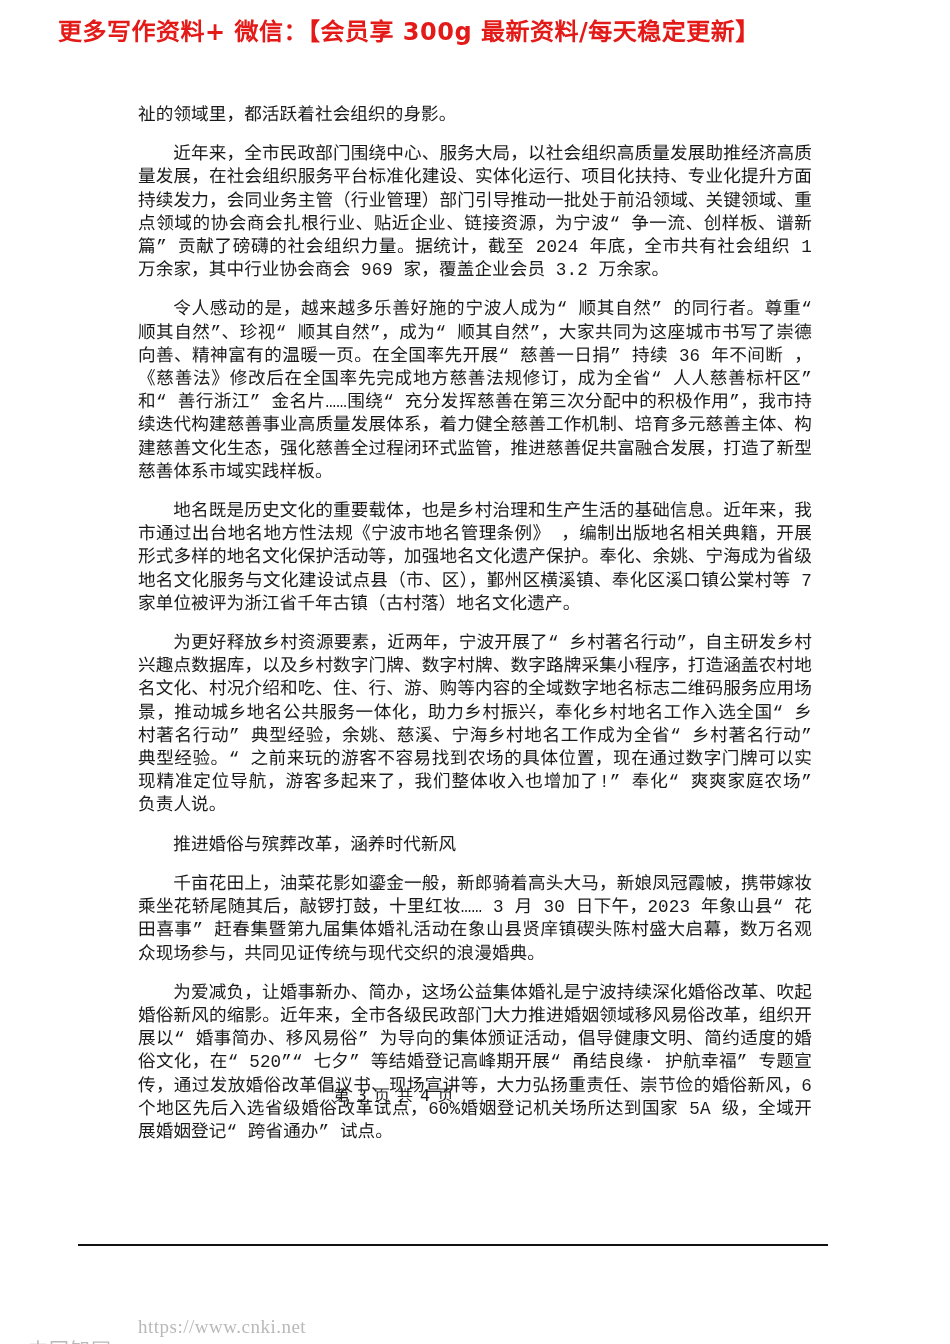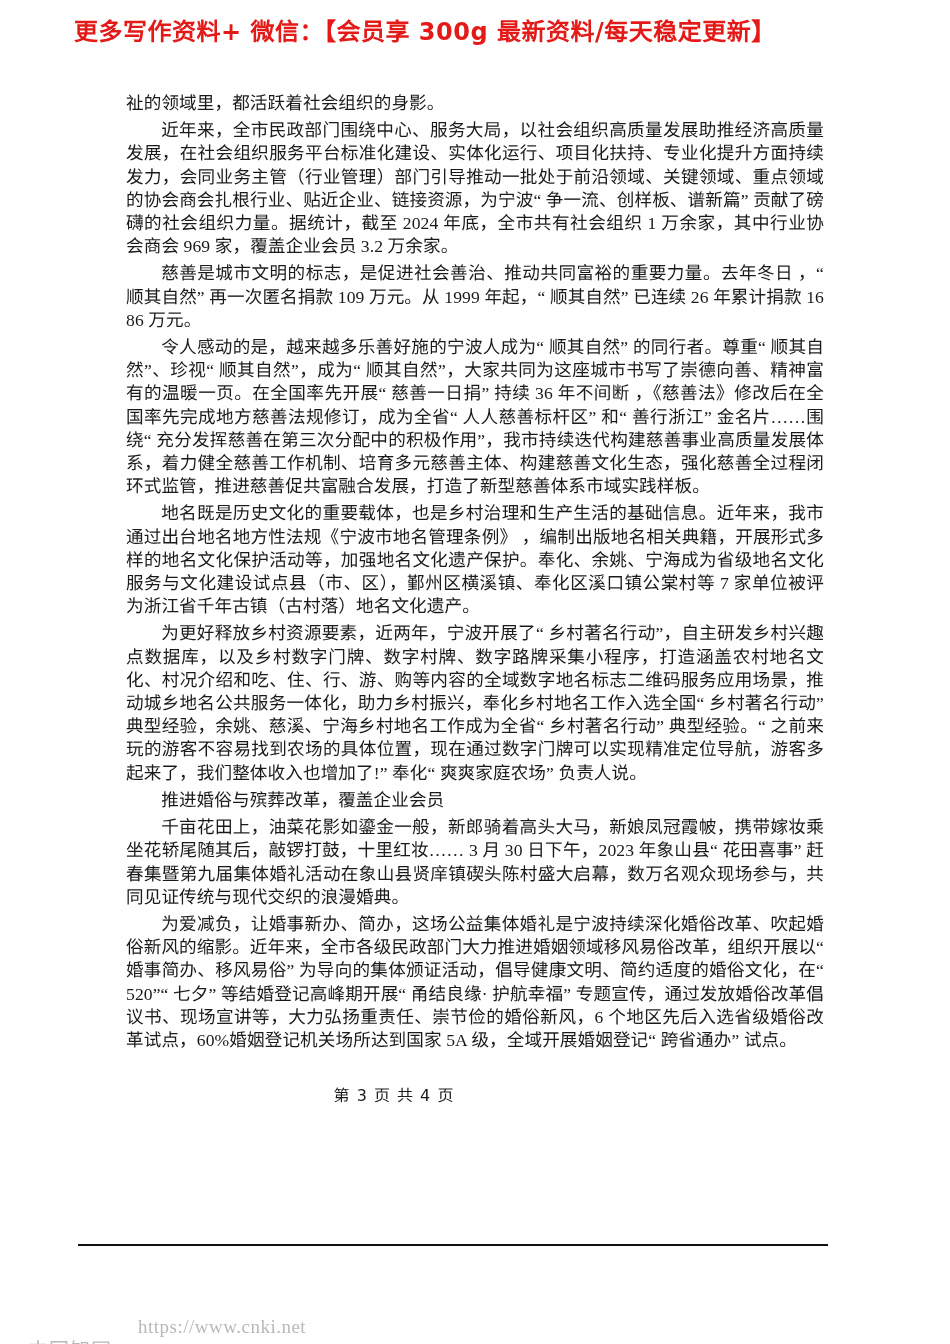--- a/index.html
+++ b/index.html
@@ -13,21 +13,21 @@
     height: 1344px;
     position: relative;
     overflow: hidden;
     font-family: "DejaVu Sans", "Liberation Sans", sans-serif;
     -webkit-font-smoothing: antialiased;
   }
 
   
   .promo-banner {
     position: absolute;
-    left: 74px;
+    left: 58px;
     top: 14px;
     width: 840px;
     height: 36px;
     display: flex;
     align-items: center;
   }
   .promo-text {
     color: #e31a18;
     font-size: 24px;
     font-weight: 700;
@@ -43,24 +43,24 @@
     left: 122px;
     top: 88px;
     width: 706px;
   }
   .para {
     font-size: 17.6px;
     line-height: 23.2px;
     color: #1a1a1a;
     text-align: justify;
     text-justify: inter-ideograph;
-    margin: 4px;
+    margin: 16px;
     letter-spacing: 0.1px;
     word-break: break-all;
-    font-family: Liberation Serif, serif;
+    font-family: Liberation Mono, monospace;
   }
   .para.indent {
     text-indent: 2em;
   }
   .para.noindent {
     text-indent: 0;
   }
 
   
   .page-footer {
@@ -112,25 +112,24 @@
 </head>
 <body>
 
 <div class="promo-banner">
   <span class="promo-text">更多写作资料+ 微信：【会员享 300g 最新资料/每天稳定更新】</span>
 </div>
 
 <div class="doc-body">
   <p class="para noindent">祉的领域里，都活跃着社会组织的身影。</p>
   <p class="para indent">近年来，全市民政部门围绕中心、服务大局，以社会组织高质量发展助推经济高质量发展，在社会组织服务平台标准化建设、实体化运行、项目化扶持、专业化提升方面持续发力，会同业务主管（行业管理）部门引导推动一批处于前沿领域、关键领域、重点领域的协会商会扎根行业、贴近企业、链接资源，为宁波“ 争一流、创样板、谱新篇” 贡献了磅礴的社会组织力量。据统计，截至 2024 年底，全市共有社会组织 1 万余家，其中行业协会商会 969 家，覆盖企业会员 3.2 万余家。</p>
-  <p class="para indent">慈善是城市文明的标志，是促进社会善治、推动共同富裕的重要力量。去年冬日 ，“ 顺其自然” 再一次匿名捐款 109 万元。从 1999 年起，“ 顺其自然” 已连续 26 年累计捐款 1686 万元。</p>
   <p class="para indent">令人感动的是，越来越多乐善好施的宁波人成为“ 顺其自然” 的同行者。尊重“ 顺其自然”、珍视“ 顺其自然”，成为“ 顺其自然”，大家共同为这座城市书写了崇德向善、精神富有的温暖一页。在全国率先开展“ 慈善一日捐” 持续 36 年不间断 ，《慈善法》修改后在全国率先完成地方慈善法规修订，成为全省“ 人人慈善标杆区” 和“ 善行浙江” 金名片……围绕“ 充分发挥慈善在第三次分配中的积极作用”，我市持续迭代构建慈善事业高质量发展体系，着力健全慈善工作机制、培育多元慈善主体、构建慈善文化生态，强化慈善全过程闭环式监管，推进慈善促共富融合发展，打造了新型慈善体系市域实践样板。</p>
   <p class="para indent">地名既是历史文化的重要载体，也是乡村治理和生产生活的基础信息。近年来，我市通过出台地名地方性法规《宁波市地名管理条例》 ，编制出版地名相关典籍，开展形式多样的地名文化保护活动等，加强地名文化遗产保护。奉化、余姚、宁海成为省级地名文化服务与文化建设试点县（市、区），鄞州区横溪镇、奉化区溪口镇公棠村等 7 家单位被评为浙江省千年古镇（古村落）地名文化遗产。</p>
   <p class="para indent">为更好释放乡村资源要素，近两年，宁波开展了“ 乡村著名行动”，自主研发乡村兴趣点数据库，以及乡村数字门牌、数字村牌、数字路牌采集小程序，打造涵盖农村地名文化、村况介绍和吃、住、行、游、购等内容的全域数字地名标志二维码服务应用场景，推动城乡地名公共服务一体化，助力乡村振兴，奉化乡村地名工作入选全国“ 乡村著名行动” 典型经验，余姚、慈溪、宁海乡村地名工作成为全省“ 乡村著名行动” 典型经验。“ 之前来玩的游客不容易找到农场的具体位置，现在通过数字门牌可以实现精准定位导航，游客多起来了，我们整体收入也增加了!” 奉化“ 爽爽家庭农场” 负责人说。</p>
-  <p class="para indent">推进婚俗与殡葬改革，覆盖企业会员</p>
+  <p class="para indent">推进婚俗与殡葬改革，涵养时代新风</p>
   <p class="para indent">千亩花田上，油菜花影如鎏金一般，新郎骑着高头大马，新娘凤冠霞帔，携带嫁妆乘坐花轿尾随其后，敲锣打鼓，十里红妆…… 3 月 30 日下午，2023 年象山县“ 花田喜事” 赶春集暨第九届集体婚礼活动在象山县贤庠镇碶头陈村盛大启幕，数万名观众现场参与，共同见证传统与现代交织的浪漫婚典。</p>
   <p class="para indent">为爱减负，让婚事新办、简办，这场公益集体婚礼是宁波持续深化婚俗改革、吹起婚俗新风的缩影。近年来，全市各级民政部门大力推进婚姻领域移风易俗改革，组织开展以“ 婚事简办、移风易俗” 为导向的集体颁证活动，倡导健康文明、简约适度的婚俗文化，在“ 520”“ 七夕” 等结婚登记高峰期开展“ 甬结良缘· 护航幸福” 专题宣传，通过发放婚俗改革倡议书、现场宣讲等，大力弘扬重责任、崇节俭的婚俗新风，6 个地区先后入选省级婚俗改革试点，60%婚姻登记机关场所达到国家 5A 级，全域开展婚姻登记“ 跨省通办” 试点。</p>
 </div>
 
 <div class="page-footer">
   <span class="page-footer-text">第 3 页 共 4 页</span>
 </div>
 
 <div class="bottom-rule"></div>
 

